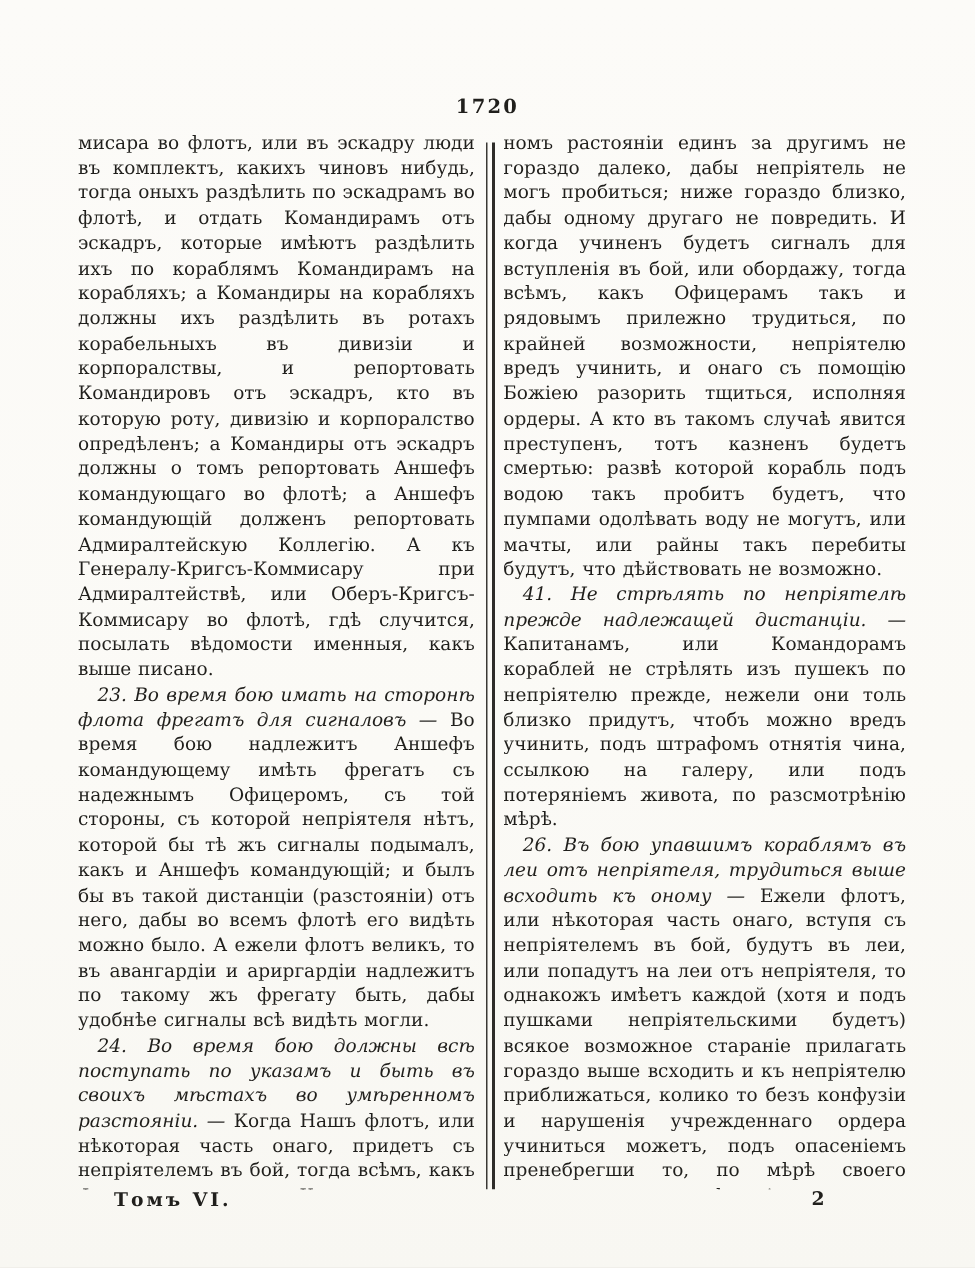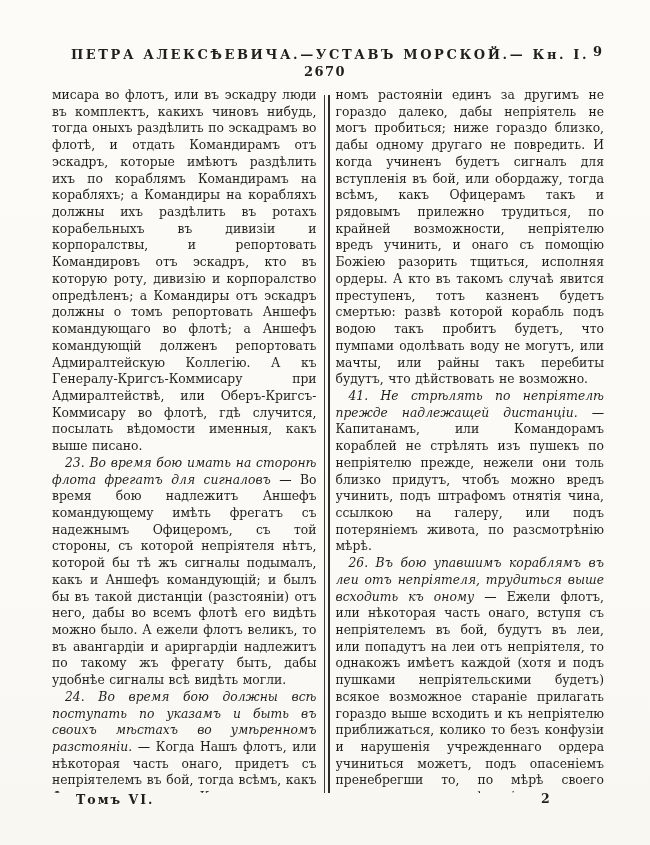--- a/index.html
+++ b/index.html
@@ -68,26 +68,22 @@
     font-size:12.5px;font-weight:bold;color:#201f1c;text-align:right;
   }
   .left-footer{left:76px;top:792px;letter-spacing:2px;}
   .right-footer{left:541px;top:791px;letter-spacing:0;}
 </style>
 </head>
 <body>
 
 <div class="page">
 
-  <div class="running-head">
-    <span class="head-title">ПЕТРА АЛЕКСѢЕВИЧА.—УСТАВЪ МОРСКОЙ.— Кн. I.</span>
-    <span class="head-page-num">9</span>
-  </div>
 
-  <div class="year">2670</div>
+  <div class="year">1720</div>
 
   <div class="columns">
     <div class="column left" id="col-left-paras">
         <p class="para"><span class="regular">мисара во флотъ, или въ эскадру люди въ комплектъ, какихъ чиновъ нибудь, тогда оныхъ раздѣлить по эскадрамъ во флотѣ, и отдать Командирамъ отъ эскадръ, которые имѣютъ раздѣлить ихъ по кораблямъ Командирамъ на корабляхъ; а Командиры на корабляхъ должны ихъ раздѣлить въ ротахъ корабельныхъ въ дивизіи и корпоралствы, и репортовать Командировъ отъ эскадръ, кто въ которую роту, дивизію и корпоралство опредѣленъ; а Командиры отъ эскадръ должны о томъ репортовать Аншефъ командующаго во флотѣ; а Аншефъ командующій долженъ репортовать Адмиралтейскую Коллегію. А къ Генералу-Кригсъ-Коммисару при Адмиралтействѣ, или Оберъ-Кригсъ-Коммисару во флотѣ, гдѣ случится, посылать вѣдомости именныя, какъ выше писано.</span></p>
         <p class="para indent"><span class="italic">23. Во время бою имать на сторонѣ флота фрегатъ для сигналовъ — </span><span class="regular">Во время бою надлежитъ Аншефъ командующему имѣть фрегатъ съ надежнымъ Офицеромъ, съ той стороны, съ которой непріятеля нѣтъ, которой бы тѣ жъ сигналы подымалъ, какъ и Аншефъ командующій; и былъ бы въ такой дистанціи (разстояніи) отъ него, дабы во всемъ флотѣ его видѣть можно было. А ежели флотъ великъ, то въ авангардіи и ариргардіи надлежитъ по такому жъ фрегату быть, дабы удобнѣе сигналы всѣ видѣть могли.</span></p>
         <p class="para indent"><span class="italic">24. Во время бою должны всѣ поступать по указамъ и быть въ своихъ мѣстахъ во умѣренномъ разстояніи. — </span><span class="regular">Когда Нашъ флотъ, или нѣкоторая часть онаго, придетъ съ непріятелемъ въ бой, тогда всѣмъ, какъ Флагманамъ, такъ и Капитанамъ, или Командирамъ партикулярныхъ кораблей, долженствуетъ стать въ своихъ мѣстахъ добрымъ порядкомъ, по данному имъ ордеру, какъ надлежитъ быть въ бою безъ конфузіи. И надлежитъ, какъ эскадрамъ, такъ и партикулярнымъ кораблямъ, держать себя въ умѣрен-</span></p>
       </div>
     <div class="divider"></div>
     <div class="column right" id="col-right-paras">
         <p class="para"><span class="regular">номъ растояніи единъ за другимъ не гораздо далеко, дабы непріятель не могъ пробиться; ниже гораздо близко, дабы одному другаго не повредить. И когда учиненъ будетъ сигналъ для вступленія въ бой, или обордажу, тогда всѣмъ, какъ Офицерамъ такъ и рядовымъ прилежно трудиться, по крайней возможности, непріятелю вредъ учинить, и онаго съ помощію Божіею разорить тщиться, исполняя ордеры. А кто въ такомъ случаѣ явится преступенъ, тотъ казненъ будетъ смертью: развѣ которой корабль подъ водою такъ пробитъ будетъ, что пумпами одолѣвать воду не могутъ, или мачты, или райны такъ перебиты будутъ, что дѣйствовать не возможно.</span></p>

